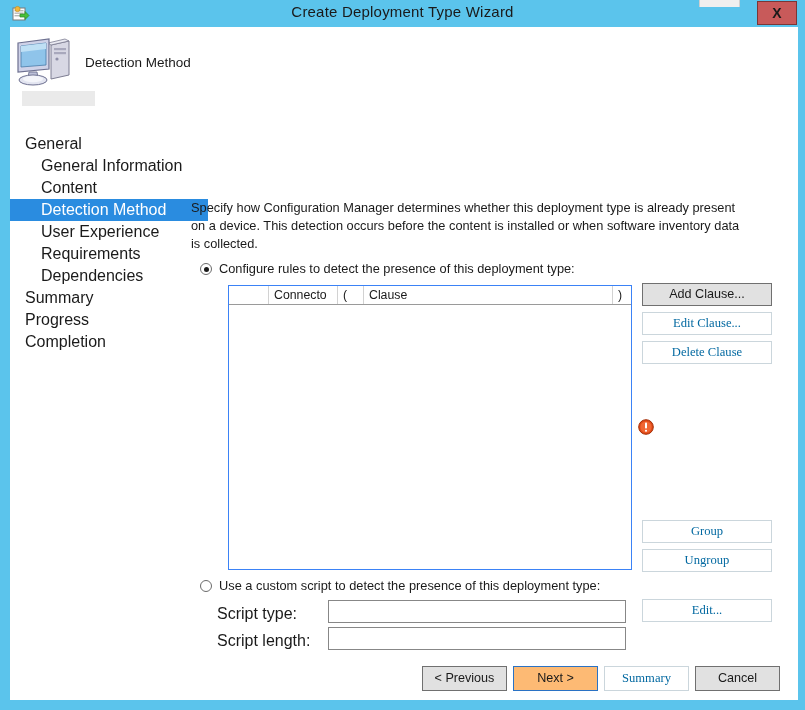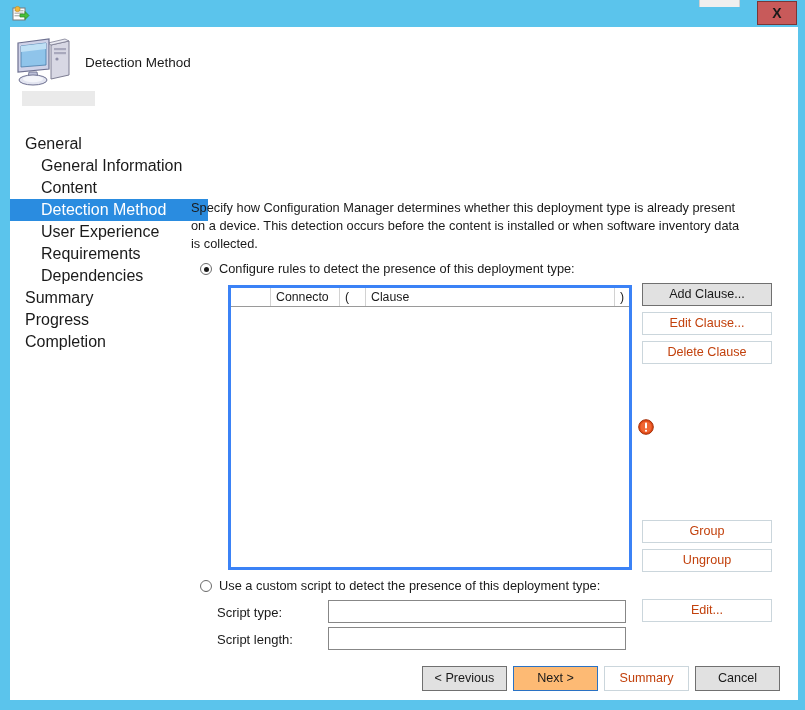--- a/index.html
+++ b/index.html
@@ -166,21 +166,21 @@
     background: #1a1a1a;
   }
 
   
   .listview {
     position: absolute;
     left: 218px; top: 258px;
     width: 404px;
     height: 285px;
     background: #ffffff;
-    border: 3px solid #3b82f6;
+    border: 1px solid #3b82f6;
     box-sizing: border-box;
   }
   .lv-header {
     position: absolute;
     left: 0; top: 0;
     width: 100%;
     height: 19px;
     background: #ffffff;
     border-bottom: 1px solid #9a9a9a;
     box-sizing: border-box;
@@ -206,32 +206,33 @@
     font-size: 12.6px;
     text-align: center;
     font-family: "Liberation Sans", sans-serif;
     background: #e1e1e1;
     border: 1px solid #707070;
     color: #1a1a1a;
   }
   .btn.disabled {
     background: #ffffff;
     border: 1px solid #cbd6dc;
-    color: #c2410c;
+    color: #0369a1;
+    font-family: Liberation Serif, serif;
   }
   .btn.default {
     background: #fdba74;
     border: 1px solid #2a72c4;
     color: #1a1a1a;
   }
 
   
   .field-label {
     position: absolute;
-    font-size: 13px;
+    font-size: 16px;
     color: #1a1a1a;
     white-space: nowrap;
   }
   .textbox {
     position: absolute;
     background: #ffffff;
     border: 1px solid #878787;
     box-sizing: border-box;
   }
 
@@ -251,20 +252,21 @@
     <span class="app-icon">
       <svg width="18" height="18" viewBox="0 0 18 18">
         <rect x="1" y="3" width="12" height="12" fill="#ffffff" stroke="#7a7a7a" stroke-width="1"></rect>
         <rect x="2.5" y="5" width="9" height="1.4" fill="#b8b8b8"></rect>
         <rect x="2.5" y="7.5" width="9" height="1.4" fill="#b8b8b8"></rect>
         <rect x="2.5" y="10" width="6" height="1.4" fill="#b8b8b8"></rect>
         <circle cx="5.5" cy="4" r="2.6" fill="#f2b73b" stroke="#c68f20" stroke-width=".7"></circle>
         <path d="M8 9 L13 9 L13 6.5 L17 10.5 L13 14.5 L13 12 L8 12 Z" fill="#49bf3a" stroke="#2d8a22" stroke-width=".7"></path>
       </svg>
     </span>
+    <div class="title-text">Create Deployment Type Wizard</div>
     <div class="stray-tab"></div>
     <div class="close-btn">X</div>
   </div>
 
   <div class="client">
 
     <span class="hdr-icon">
       <svg width="62" height="54" viewBox="0 0 62 54">
 
         <path d="M36 10 L54 6 L54 40 L36 44 Z" fill="#d8d8e4" stroke="#7d7d92" stroke-width="1"></path>

